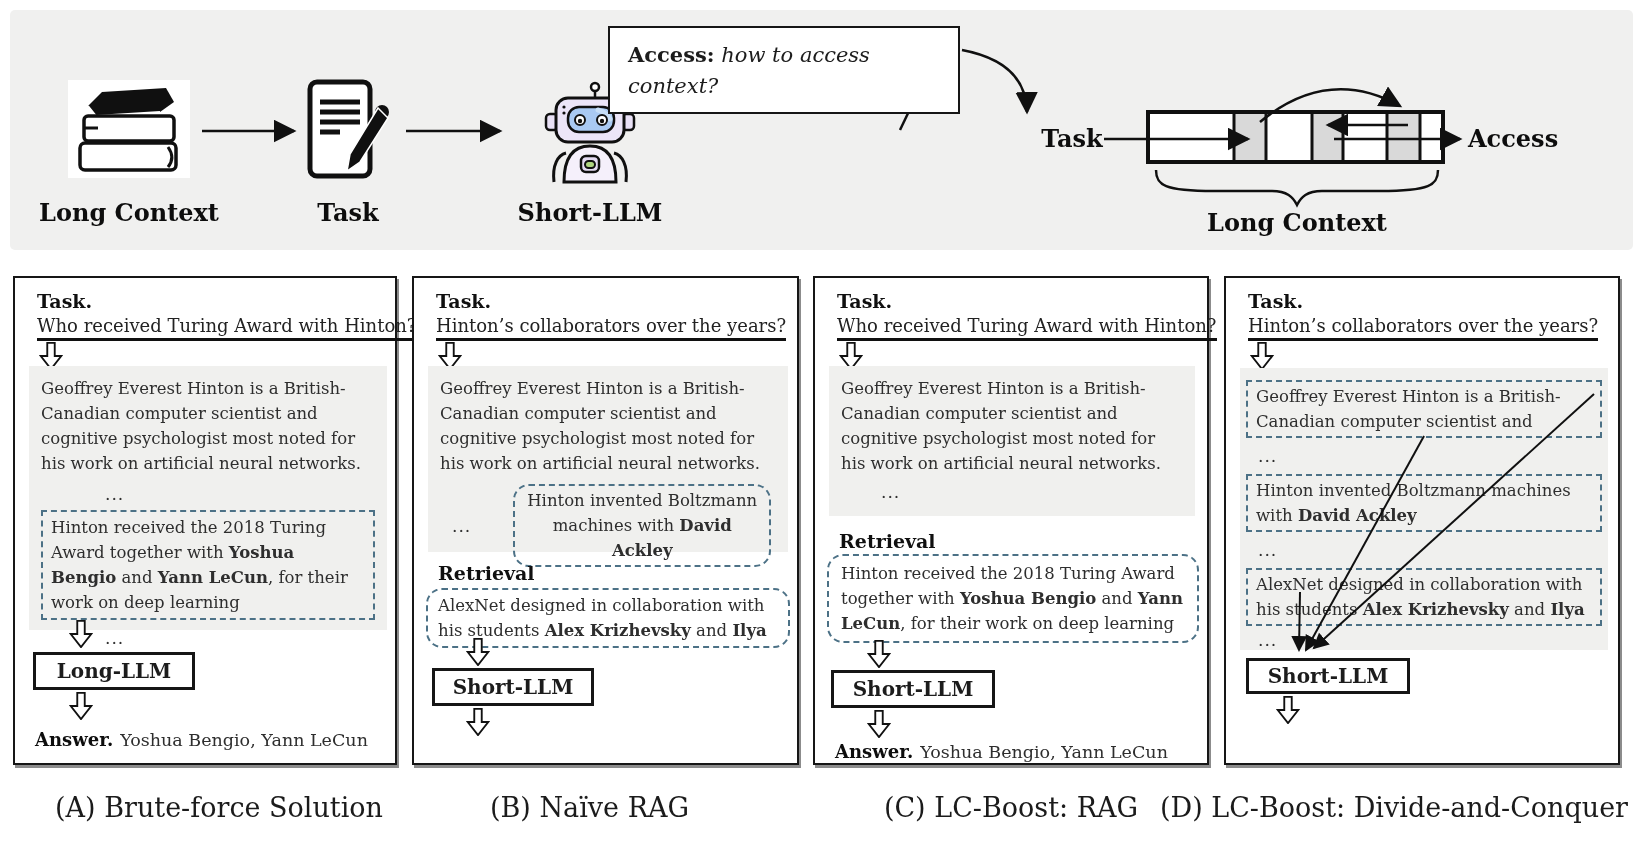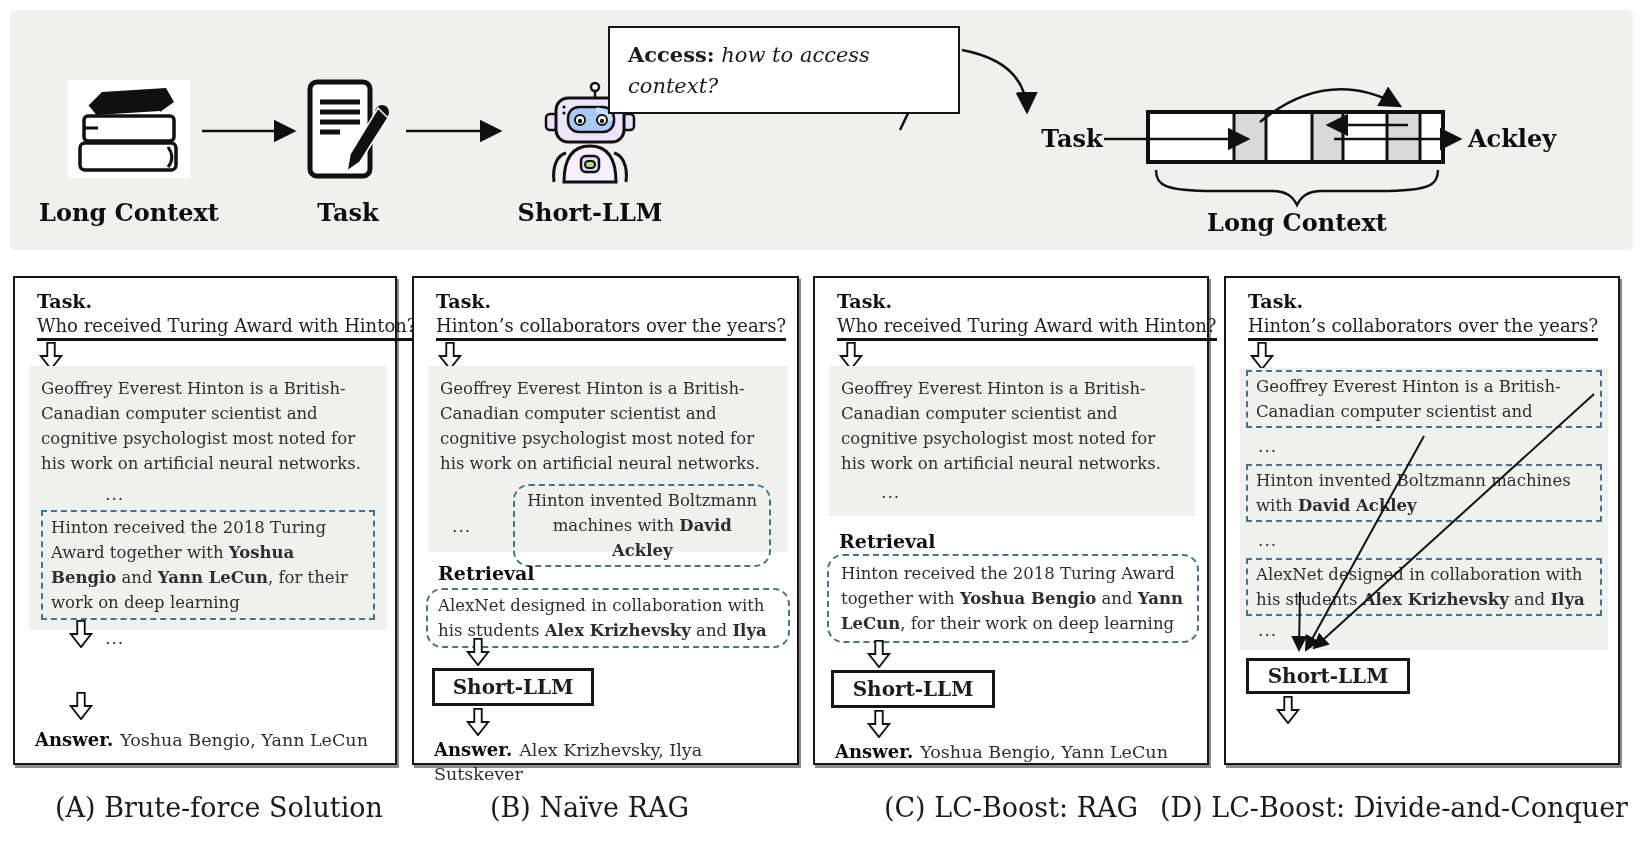--- a/index.html
+++ b/index.html
@@ -76,21 +76,21 @@
       <rect x="47" y="83" width="10" height="7" rx="3.5" fill="#aed581" stroke="#101010" stroke-width="2"></rect>
     </svg>
   </div>
   <div class="abs blabel" style="left:505px;top:188px;width:150px">Short-LLM</div>
 
   <div class="abs bubble">
     <div><b>Access:</b><i> how to access context?</i></div>
   </div>
 
   <div class="abs blabel" style="left:1024px;top:114px;width:76px">Task</div>
-  <div class="abs blabel" style="left:1458px;top:114px;width:130px;text-align:left">Ackley</div>
+  <div class="abs blabel" style="left:1458px;top:114px;width:130px;text-align:left">Access</div>
   <div class="abs blabel" style="left:1167px;top:198px;width:240px">Long Context</div>
 
   <svg class="abs" style="left:0;top:0" width="1623" height="240">
     <defs>
       <marker id="mk" markerWidth="12" markerHeight="12" refX="8" refY="4.5" orient="auto">
         <path d="M0 0 L9 4.5 L0 9 z" fill="#101010"></path>
       </marker>
     </defs>
 
     <line x1="192" y1="121" x2="284" y2="121" stroke="#101010" stroke-width="2.5" marker-end="url(#mk)"></line>
@@ -133,20 +133,21 @@
     </svg>
   <div class="abs ctx" style="left:14px;top:88px;width:358px;height:264px;padding:10px 12px">
     <p>Geoffrey Everest Hinton is a British-Canadian computer scientist and cognitive psychologist most noted for his work on artificial neural networks.</p>
     <div class="dots" style="margin:8px 0 6px 64px">...</div>
     <div class="dashed" style="padding:3px 8px"><span>Hinton received the 2018 Turing Award together with </span><span style="font-weight: 700;">Yoshua Bengio</span><span> and </span><span style="font-weight: 700;">Yann LeCun</span><span>, for their work on deep learning</span></div>
     <div class="dots" style="margin:8px 0 0 64px">...</div>
   </div>
   <svg class="abs harrow" style="left:54px;top:342px" viewBox="0 0 24 30">
       <path d="M8 1 h8 v14 h7 L12 29 1 15 h7 z" fill="#fff" stroke="#111" stroke-width="2"></path>
     </svg>
+  <div class="abs llm" style="left:18px;top:374px;width:162px;height:38px">Long-LLM</div>
   <svg class="abs harrow" style="left:54px;top:414px" viewBox="0 0 24 30">
       <path d="M8 1 h8 v14 h7 L12 29 1 15 h7 z" fill="#fff" stroke="#111" stroke-width="2"></path>
     </svg>
   <div class="abs answer" style="left:20px;top:450px;width:352px"><b>Answer.</b><span class="atext">Yoshua Bengio, Yann LeCun</span></div>
 </section>
 
 <section class="abs panel" style="left:412px;width:387px">
   <div class="abs task-label" style="left:22px;top:12px">Task.</div>
   <div class="abs question" style="left:22px;top:37px">Hinton’s collaborators over the years?</div>
   <svg class="abs harrow" style="left:24px;top:64px" viewBox="0 0 24 30">
@@ -161,21 +162,20 @@
   </div>
   <div class="abs task-label" style="left:24px;top:284px">Retrieval</div>
   <div class="abs dashed rounded" style="left:12px;top:310px;width:364px;padding:3px 10px"><span>AlexNet designed in collaboration with his students </span><span style="font-weight: 700;">Alex Krizhevsky</span><span> and </span><span style="font-weight: 700;">Ilya</span></div>
   <svg class="abs harrow" style="left:52px;top:360px" viewBox="0 0 24 30">
       <path d="M8 1 h8 v14 h7 L12 29 1 15 h7 z" fill="#fff" stroke="#111" stroke-width="2"></path>
     </svg>
   <div class="abs llm" style="left:18px;top:390px;width:162px;height:38px">Short-LLM</div>
   <svg class="abs harrow" style="left:52px;top:430px" viewBox="0 0 24 30">
       <path d="M8 1 h8 v14 h7 L12 29 1 15 h7 z" fill="#fff" stroke="#111" stroke-width="2"></path>
     </svg>
-  <div class="abs answer" style="left:20px;top:460px;width:355px"><b>Answer.</b><span class="atext">Alex Krizhevsky, Ilya Sutskever</span></div>
 </section>
 
 <section class="abs panel" style="left:813px;width:396px">
   <div class="abs task-label" style="left:22px;top:12px">Task.</div>
   <div class="abs question" style="left:22px;top:37px">Who received Turing Award with Hinton?</div>
   <svg class="abs harrow" style="left:24px;top:64px" viewBox="0 0 24 30">
       <path d="M8 1 h8 v14 h7 L12 29 1 15 h7 z" fill="#fff" stroke="#111" stroke-width="2"></path>
     </svg>
   <div class="abs ctx" style="left:14px;top:88px;width:366px;height:150px;padding:10px 12px">
     <p>Geoffrey Everest Hinton is a British-Canadian computer scientist and cognitive psychologist most noted for his work on artificial neural networks.</p>
@@ -193,21 +193,21 @@
   <div class="abs answer" style="left:20px;top:462px;width:360px"><b>Answer.</b><span class="atext">Yoshua Bengio, Yann LeCun</span></div>
 </section>
 
 <section class="abs panel" style="left:1224px;width:396px">
   <div class="abs task-label" style="left:22px;top:12px">Task.</div>
   <div class="abs question" style="left:22px;top:37px">Hinton’s collaborators over the years?</div>
   <svg class="abs harrow" style="left:24px;top:64px" viewBox="0 0 24 30">
       <path d="M8 1 h8 v14 h7 L12 29 1 15 h7 z" fill="#fff" stroke="#111" stroke-width="2"></path>
     </svg>
   <div class="abs ctx" style="left:14px;top:90px;width:368px;height:282px;padding:2px 6px">
-    <div class="dashed" style="padding:2px 8px"><span>Geoffrey Everest Hinton is a British-Canadian computer scientist and</span></div>
+    <div class="dashed" style="margin-top:10px;padding:2px 8px"><span>Geoffrey Everest Hinton is a British-Canadian computer scientist and</span></div>
     <div class="dots" style="margin:8px 0 0 12px">...</div>
     <div class="dashed" style="margin-top:8px;padding:2px 8px"><span>Hinton invented Boltzmann machines with </span><span style="font-weight: 700;">David Ackley</span></div>
     <div class="dots" style="margin:8px 0 0 12px">...</div>
     <div class="dashed" style="margin-top:8px;padding:2px 8px"><span>AlexNet designed in collaboration with his students </span><span style="font-weight: 700;">Alex Krizhevsky</span><span> and </span><span style="font-weight: 700;">Ilya</span></div>
     <div class="dots" style="margin:4px 0 0 12px">...</div>
   </div>
   <svg class="abs" style="left:0;top:0" width="396" height="489">
     <defs>
       <marker id="mkd" markerWidth="11" markerHeight="11" refX="7" refY="4" orient="auto">
         <path d="M0 0 L8 4 L0 8 z" fill="#101010"></path>

